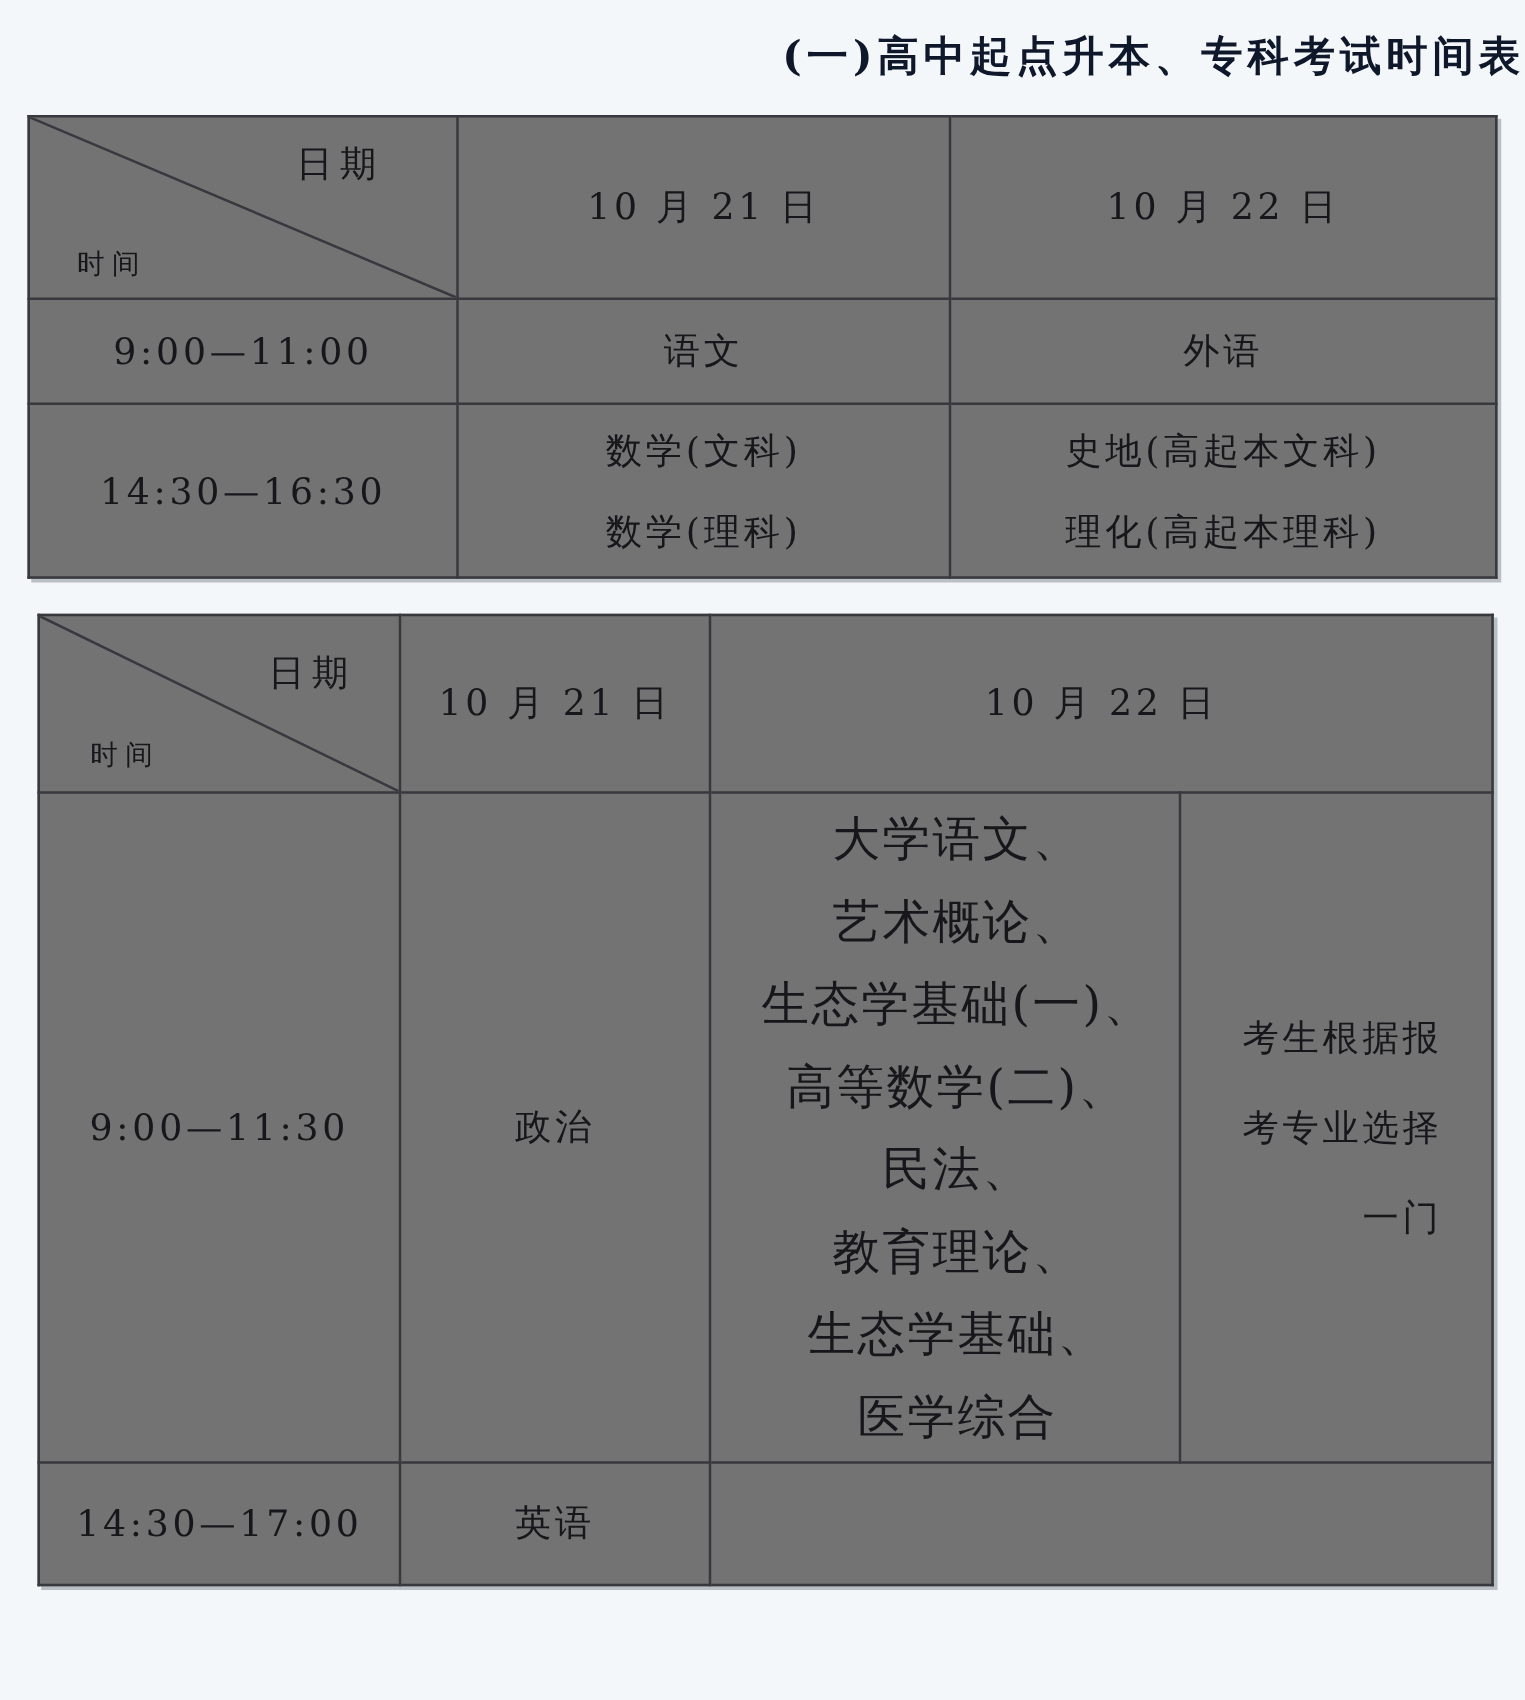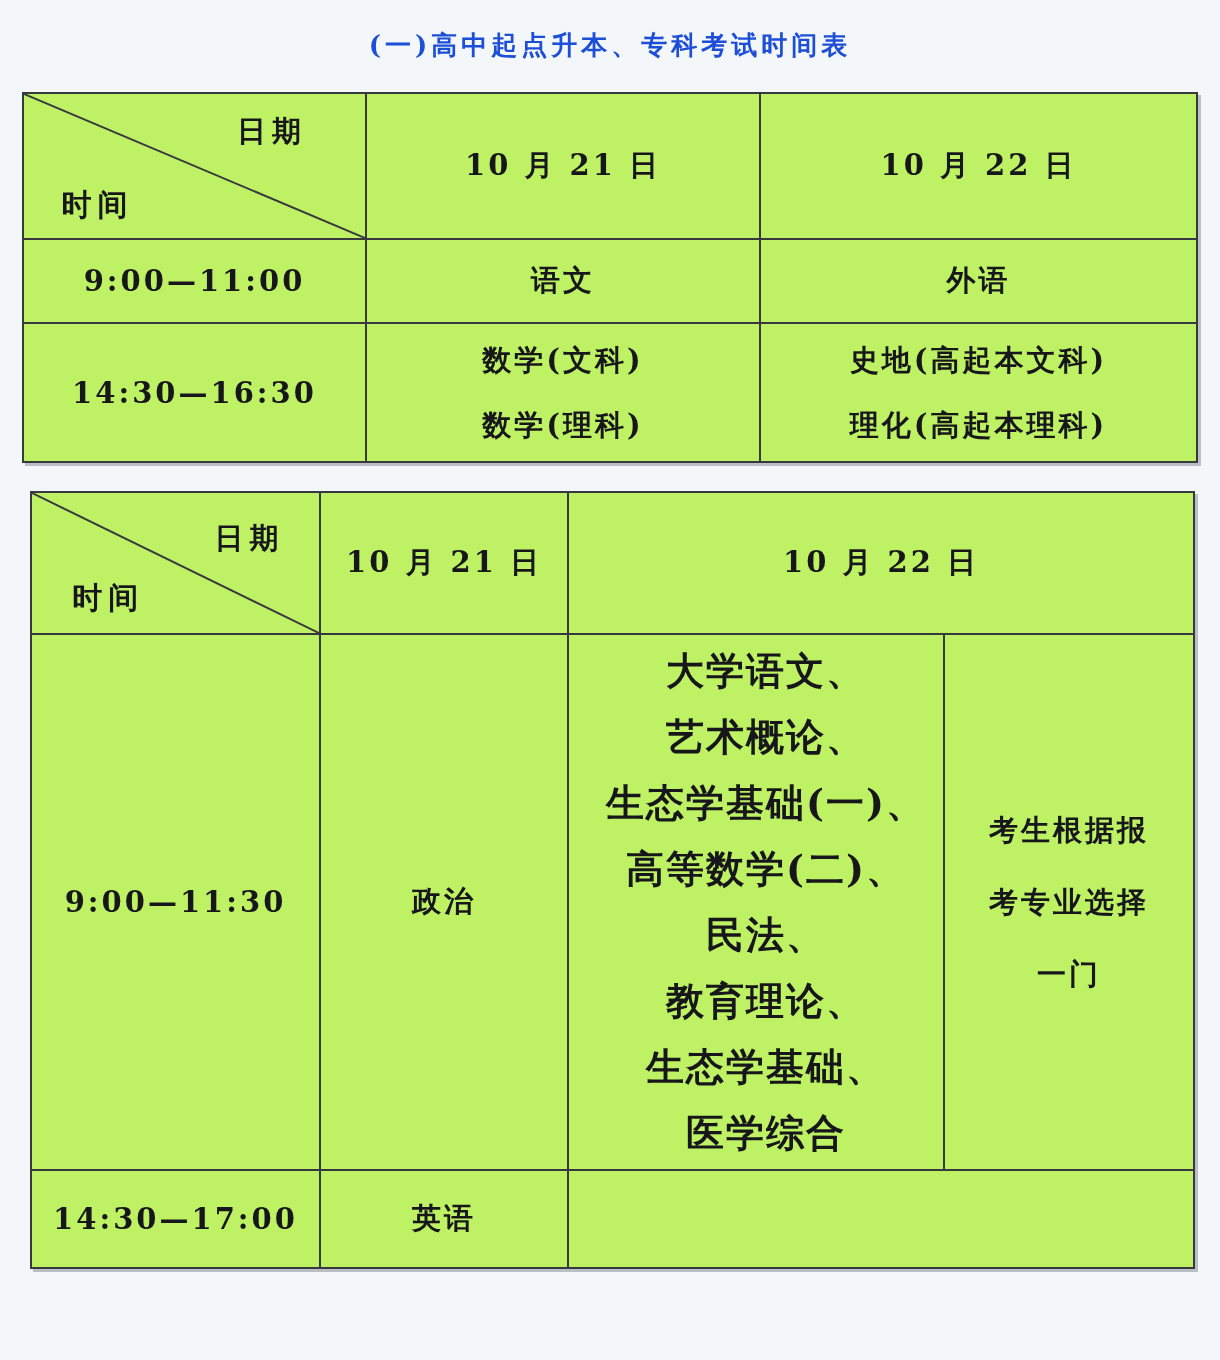--- a/index.html
+++ b/index.html
@@ -6,68 +6,67 @@
   body {
     width:1220px; height:1360px;
     background:#f4f7fa;
     font-family:"DejaVu Serif","Liberation Serif",serif;
     color:#17171b;
     overflow:hidden;
   }
   .page { position:relative; width:1220px; height:1360px; }
 
   .sec-title {
-    margin:0; text-align:center;
-    font-size:26px; font-weight:600;
+    margin:0; text-align:right;
+    font-size:33px; font-weight:600;
     letter-spacing:4px; line-height:42px;
-    color:#1d4ed8;
+    color:#0f172a;
   }
   #title1 { padding-top:24px; }
   #title2 { margin-top:36px; }
 
   table.sched {
     border-collapse:collapse;
     table-layout:fixed;
     box-shadow:3px 3px 0 rgba(138,146,155,0.55);
-    background:#bef264;
-    font-weight:bold;
+    background:#737373;
   }
   #table1 { margin:26px 0 0 22px; width:1174px; }
   #table2 { margin:28px 0 0 30px; width:1163px; }
 
   table.sched td {
     border:2px solid #38393f;
     text-align:center; vertical-align:middle;
     font-size:29px; letter-spacing:3px;
     padding:0;
   }
 
   .time-cell { font-size:31px; letter-spacing:1px; }
 
   
   .diag-cell { position:relative; }
   .diag-cell svg { position:absolute; left:0; top:0; width:100%; height:100%; display:block; }
   .diag-date { position:absolute; top:18px; right:17%; font-size:29px; letter-spacing:6px; }
-  .diag-time { position:absolute; bottom:12px; left:11%; font-size:30px; letter-spacing:6px; }
+  .diag-time { position:absolute; bottom:12px; left:11%; font-size:22px; letter-spacing:6px; }
   #table2 .diag-date { top:26px; right:12%; }
   #table2 .diag-time { bottom:14px; left:14%; }
 
   .date-header { font-size:30px; letter-spacing:2px; }
 
   
   .stack div { line-height:65px; }
 
   
   .subjects-cell { text-align:left; vertical-align:top; padding:14px 8px 0 22px; }
   .subjects-cell div { line-height:66px; font-size:38px; letter-spacing:2px; white-space:nowrap;margin-left:20px; }
 
   
   .note-cell .inner {
     display:inline-block; width:170px;
-    line-height:72px; text-align:center;
+    line-height:72px; text-align:right;
     font-size:29px; letter-spacing:3px;
     vertical-align:middle;
   }
 </style>
 </head>
 <body>
 
 <div class="page">
 
   <h1 class="sec-title" id="title1">(一)高中起点升本、专科考试时间表</h1>

